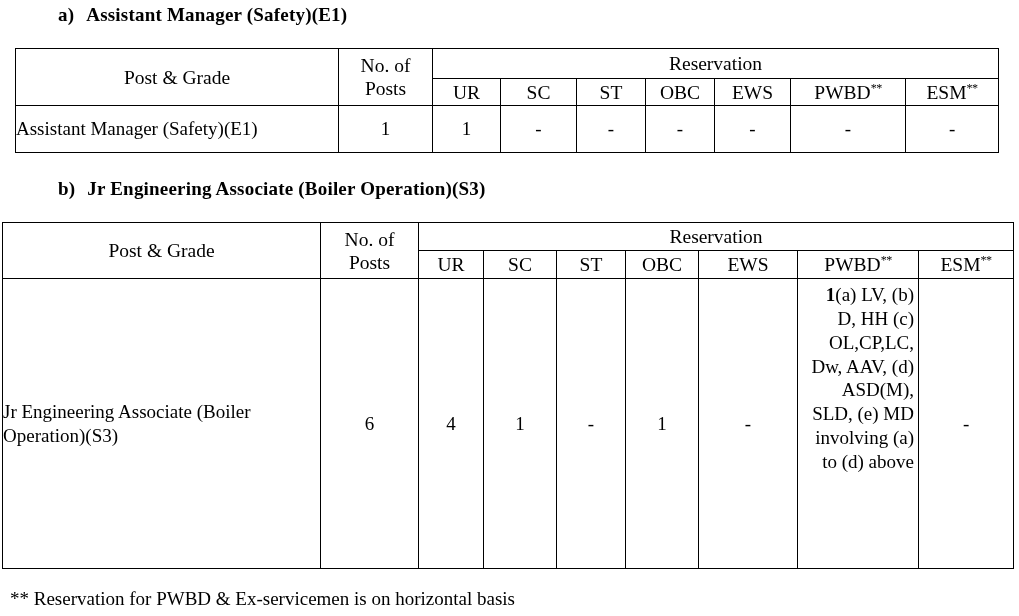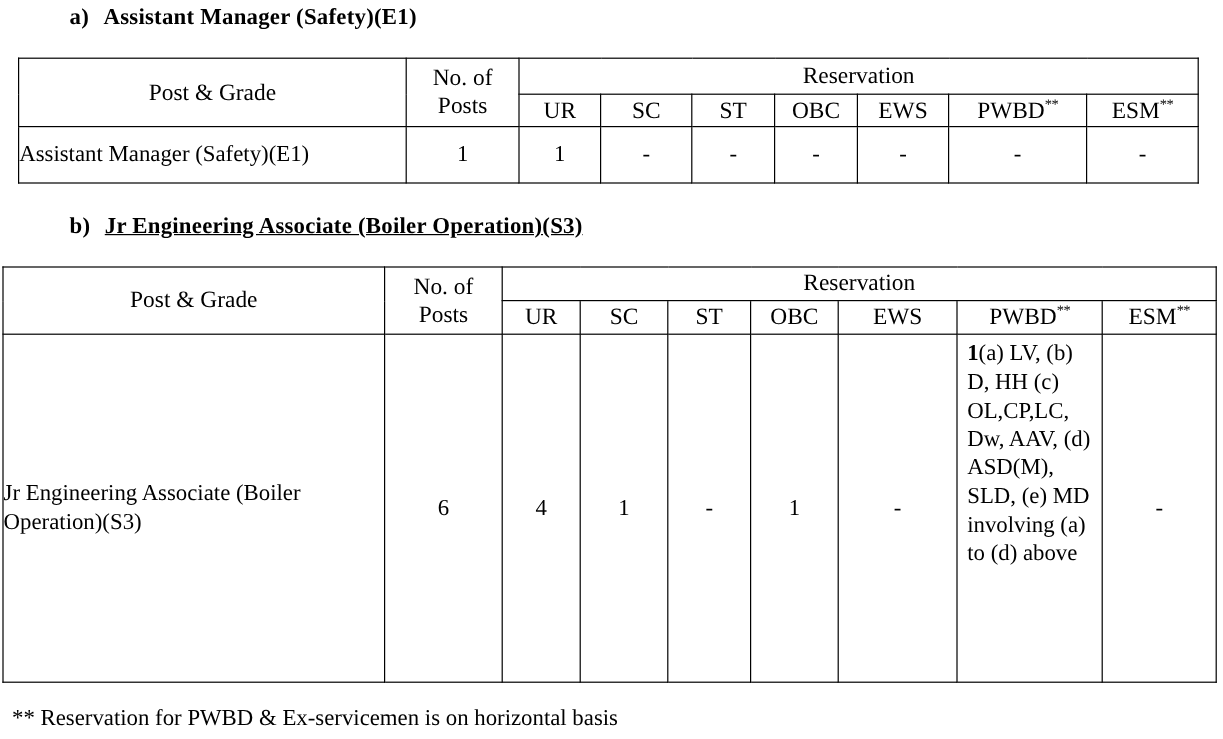--- a/index.html
+++ b/index.html
@@ -22,21 +22,21 @@
     font-size: 19px;
     letter-spacing: 0.2px;
     white-space: nowrap;
   }
   .heading .marker {
     display: inline-block;
     margin-right: 12px;
   }
 
   #heading-a { left: 58px; top: 4px; text-align: center; }
-  #heading-b { left: 58px; top: 178px; text-decoration: underline; }
+  #heading-b { left: 58px; top: 178px; }
 
   table.recruit {
     position: absolute;
     border-collapse: collapse;
     table-layout: fixed;
     font-size: 19px;
   }
   table.recruit td, table.recruit th {
     border: 1.4px solid #000000;
     padding: 0;
@@ -107,21 +107,21 @@
   #table-2 .c-obc   { width: 73px; }
   #table-2 .c-ews   { width: 99px; }
   #table-2 .c-pwbd  { width: 121px; }
   #table-2 .c-esm   { width: 95px; }
   #table-2 .r-res   { height: 28px; }
   #table-2 .r-sub   { height: 28px; }
   #table-2 .r-data  { height: 290px; }
 
   #table-2 .postname { font-size: 19px; }
   #table-2 .pwbd-cell {
-    text-align: left;
+    text-align: right;
     vertical-align: top;
     padding: 4px 4px 2px 8px;
     line-height: 1.255;
     font-size: 19px;
   }
   #table-2 .pwbd-cell .lead { font-weight: bold; }
 
   .footnote {
     position: absolute;
     left: 10px;

